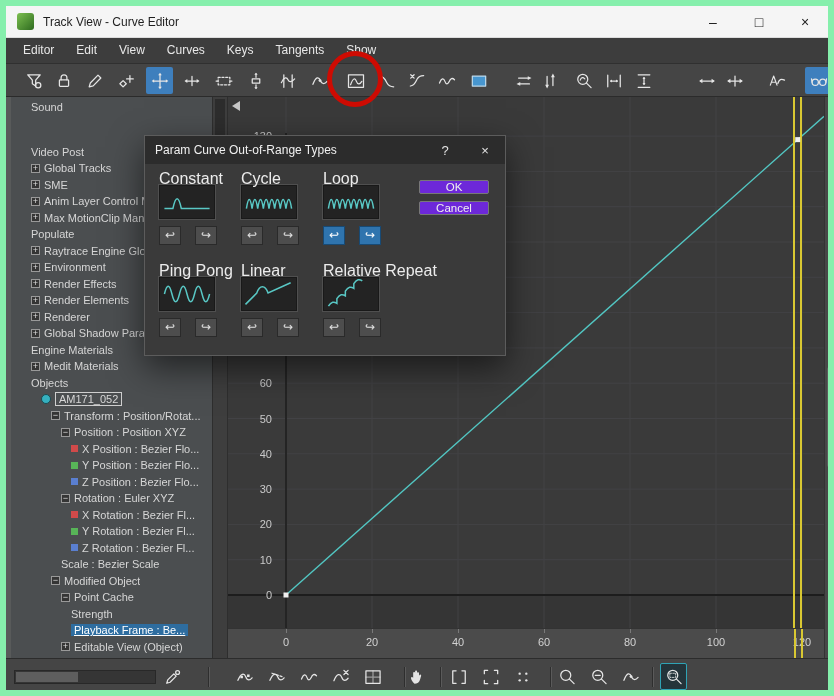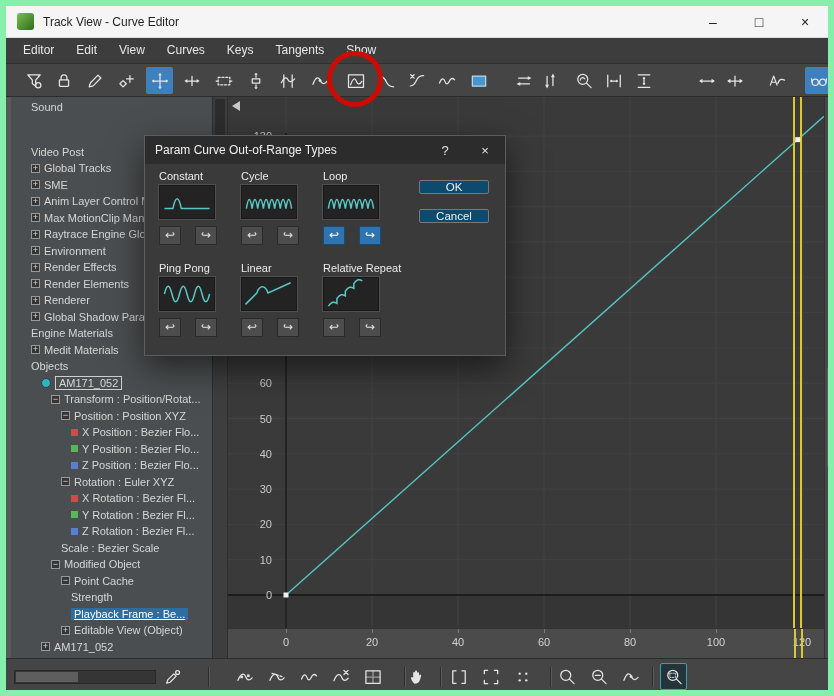--- a/index.html
+++ b/index.html
@@ -46,28 +46,28 @@
   .bb-btn{position:absolute;top:4px;width:27px;height:27px;display:flex;align-items:center;justify-content:center;border-radius:2px;box-sizing:border-box;}
   .bb-btn.highlighted{border:1px solid #2fa3b5;background:#24343a;}
   .bb-div{position:absolute;top:8px;width:1px;height:20px;background:#2e2e2e;box-shadow:1px 0 0 #5a5a5a;}
   
   .dialog{position:absolute;left:138px;top:129px;width:362px;height:221px;background:#3a3a3a;border:1px solid #5c5c5c;box-shadow:0 12px 32px rgba(0,0,0,.55);z-index:40;box-sizing:border-box;}
   .dlg-title{height:28px;background:#2c2c2c;display:flex;align-items:center;}
   .dlg-title-text{flex:1;padding-left:10px;font-size:12px;color:#f0f0f0;}
   .dlg-help,.dlg-close{width:40px;height:28px;display:flex;align-items:center;justify-content:center;font-size:13px;color:#e4e4e4;}
   .dlg-body{position:relative;height:191px;}
   .opt{position:absolute;width:78px;}
-  .opt-label{font-size:11px;color:#ececec;height:15px;white-space:nowrap;}
+  .opt-label{font-size:16px;color:#ececec;height:15px;white-space:nowrap;}
   .opt-thumb{width:56px;height:34px;background:#232323;border:1px solid #191919;box-shadow:0 0 0 1px #4f4f4f;box-sizing:border-box;}
   .opt-btns{width:58px;display:flex;justify-content:space-between;margin-top:7px;}
   .opt-btn{width:22px;height:19px;background:#4d4d4d;border:1px solid #2a2a2a;color:#e0e0e0;font-size:12px;line-height:17px;text-align:center;box-sizing:border-box;}
   .opt-btn.sel{background:#2f74ae;border-color:#174a75;color:#fff;}
-  .dlg-ok,.dlg-cancel{position:absolute;left:274px;width:70px;height:14px;background:#0c4a6e;border:1px solid #787878;color:#efefef;font-size:11.5px;display:flex;align-items:center;justify-content:center;box-sizing:border-box;border-radius:2px;}
+  .dlg-ok,.dlg-cancel{position:absolute;left:274px;width:70px;height:14px;background:#6d28d9;border:1px solid #787878;color:#efefef;font-size:11.5px;display:flex;align-items:center;justify-content:center;box-sizing:border-box;border-radius:2px;}
   .dlg-ok{top:16px;}
-  .dlg-cancel{top:45px;}
+  .dlg-cancel{top:37px;}
 </style>
 </head>
 <body>
 
 <div class="window">
 
   <div class="titlebar">
     <div class="app-icon"></div>
     <div class="title-text">Track View - Curve Editor</div>
     <div class="win-controls">
@@ -299,20 +299,23 @@
         <span class="t-box">+</span>
         <span class="t-label">SME</span>
       </div>
       <div class="t-row" style="padding-left: 20px;">
         <span class="t-box">+</span>
         <span class="t-label">Anim Layer Control Ma...</span>
       </div>
       <div class="t-row" style="padding-left: 20px;">
         <span class="t-box">+</span>
         <span class="t-label">Max MotionClip Manag...</span>
+      </div>
+      <div class="t-row" style="padding-left: 20px;">
+        <span class="t-label">Populate</span>
       </div>
       <div class="t-row" style="padding-left: 20px;">
         <span class="t-box">+</span>
         <span class="t-label">Raytrace Engine Globa...</span>
       </div>
       <div class="t-row" style="padding-left: 20px;">
         <span class="t-box">+</span>
         <span class="t-label">Environment</span>
       </div>
       <div class="t-row" style="padding-left: 20px;">

